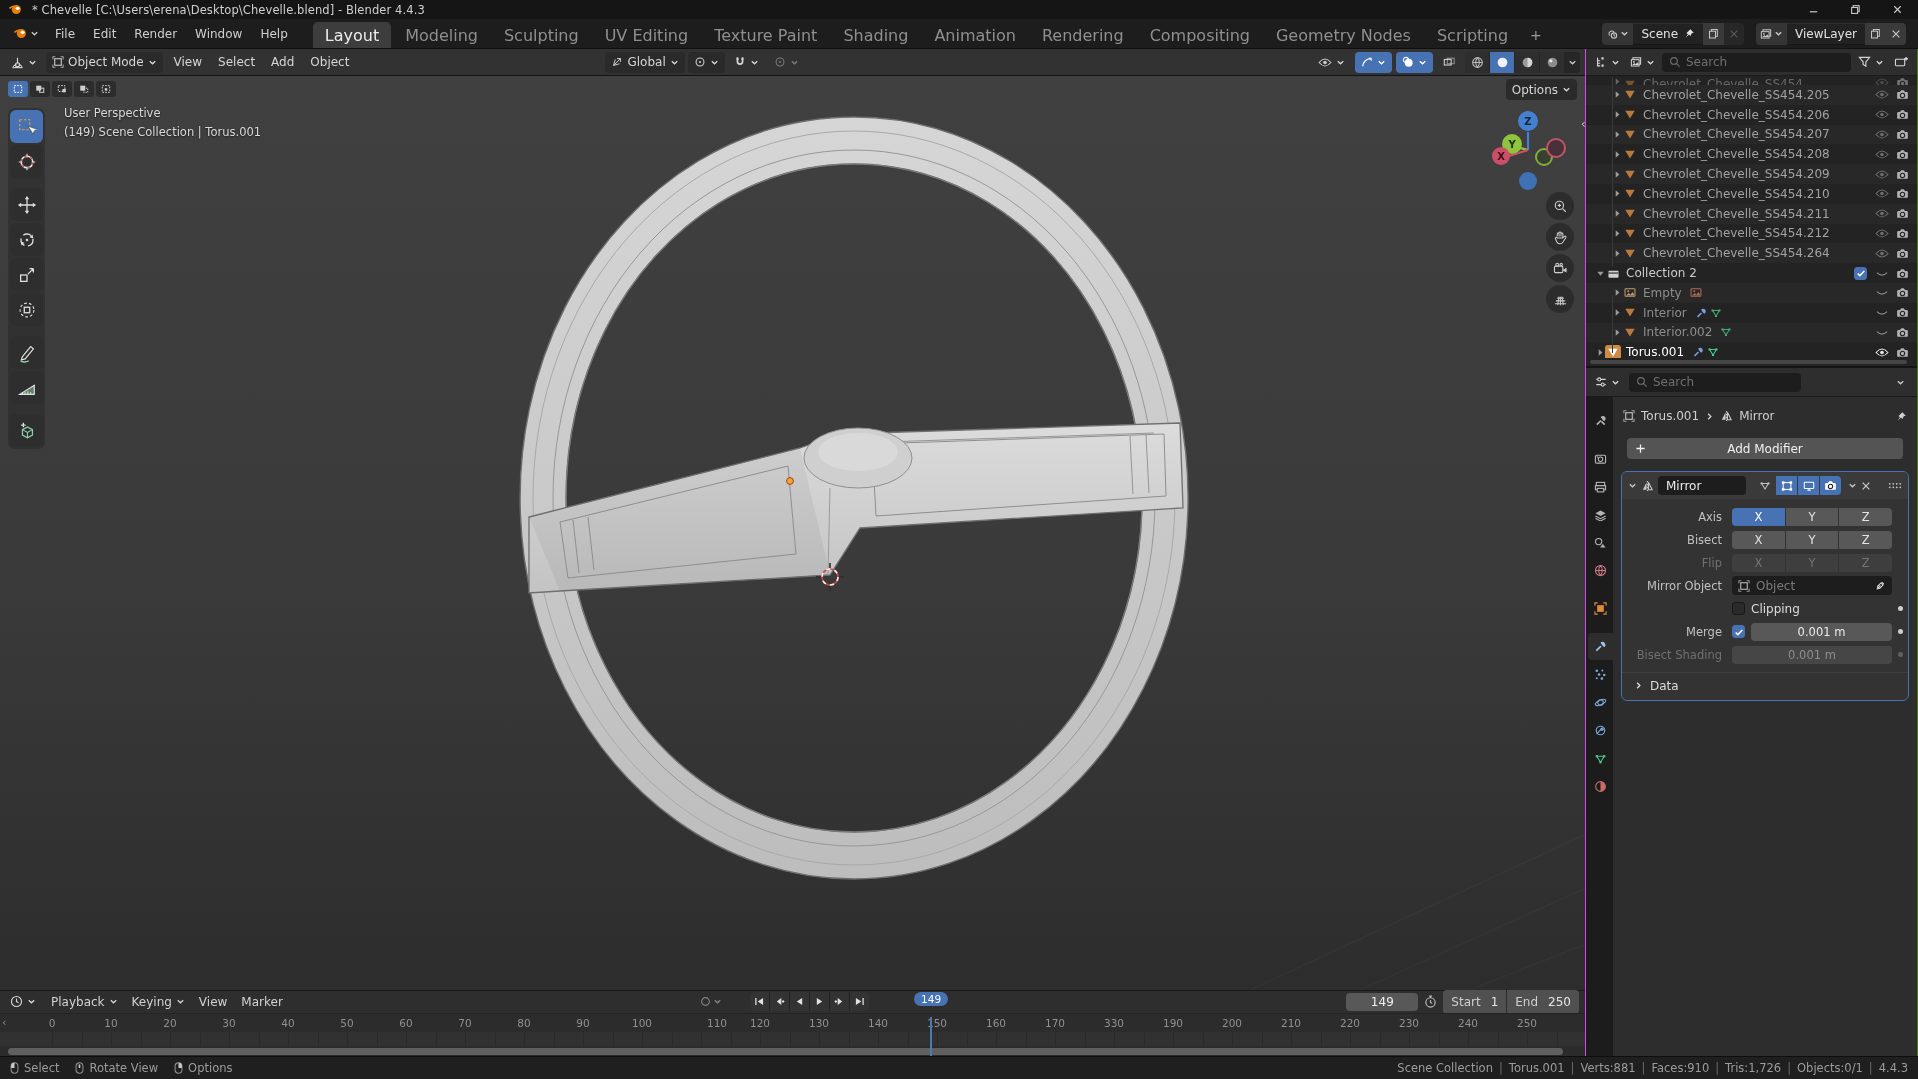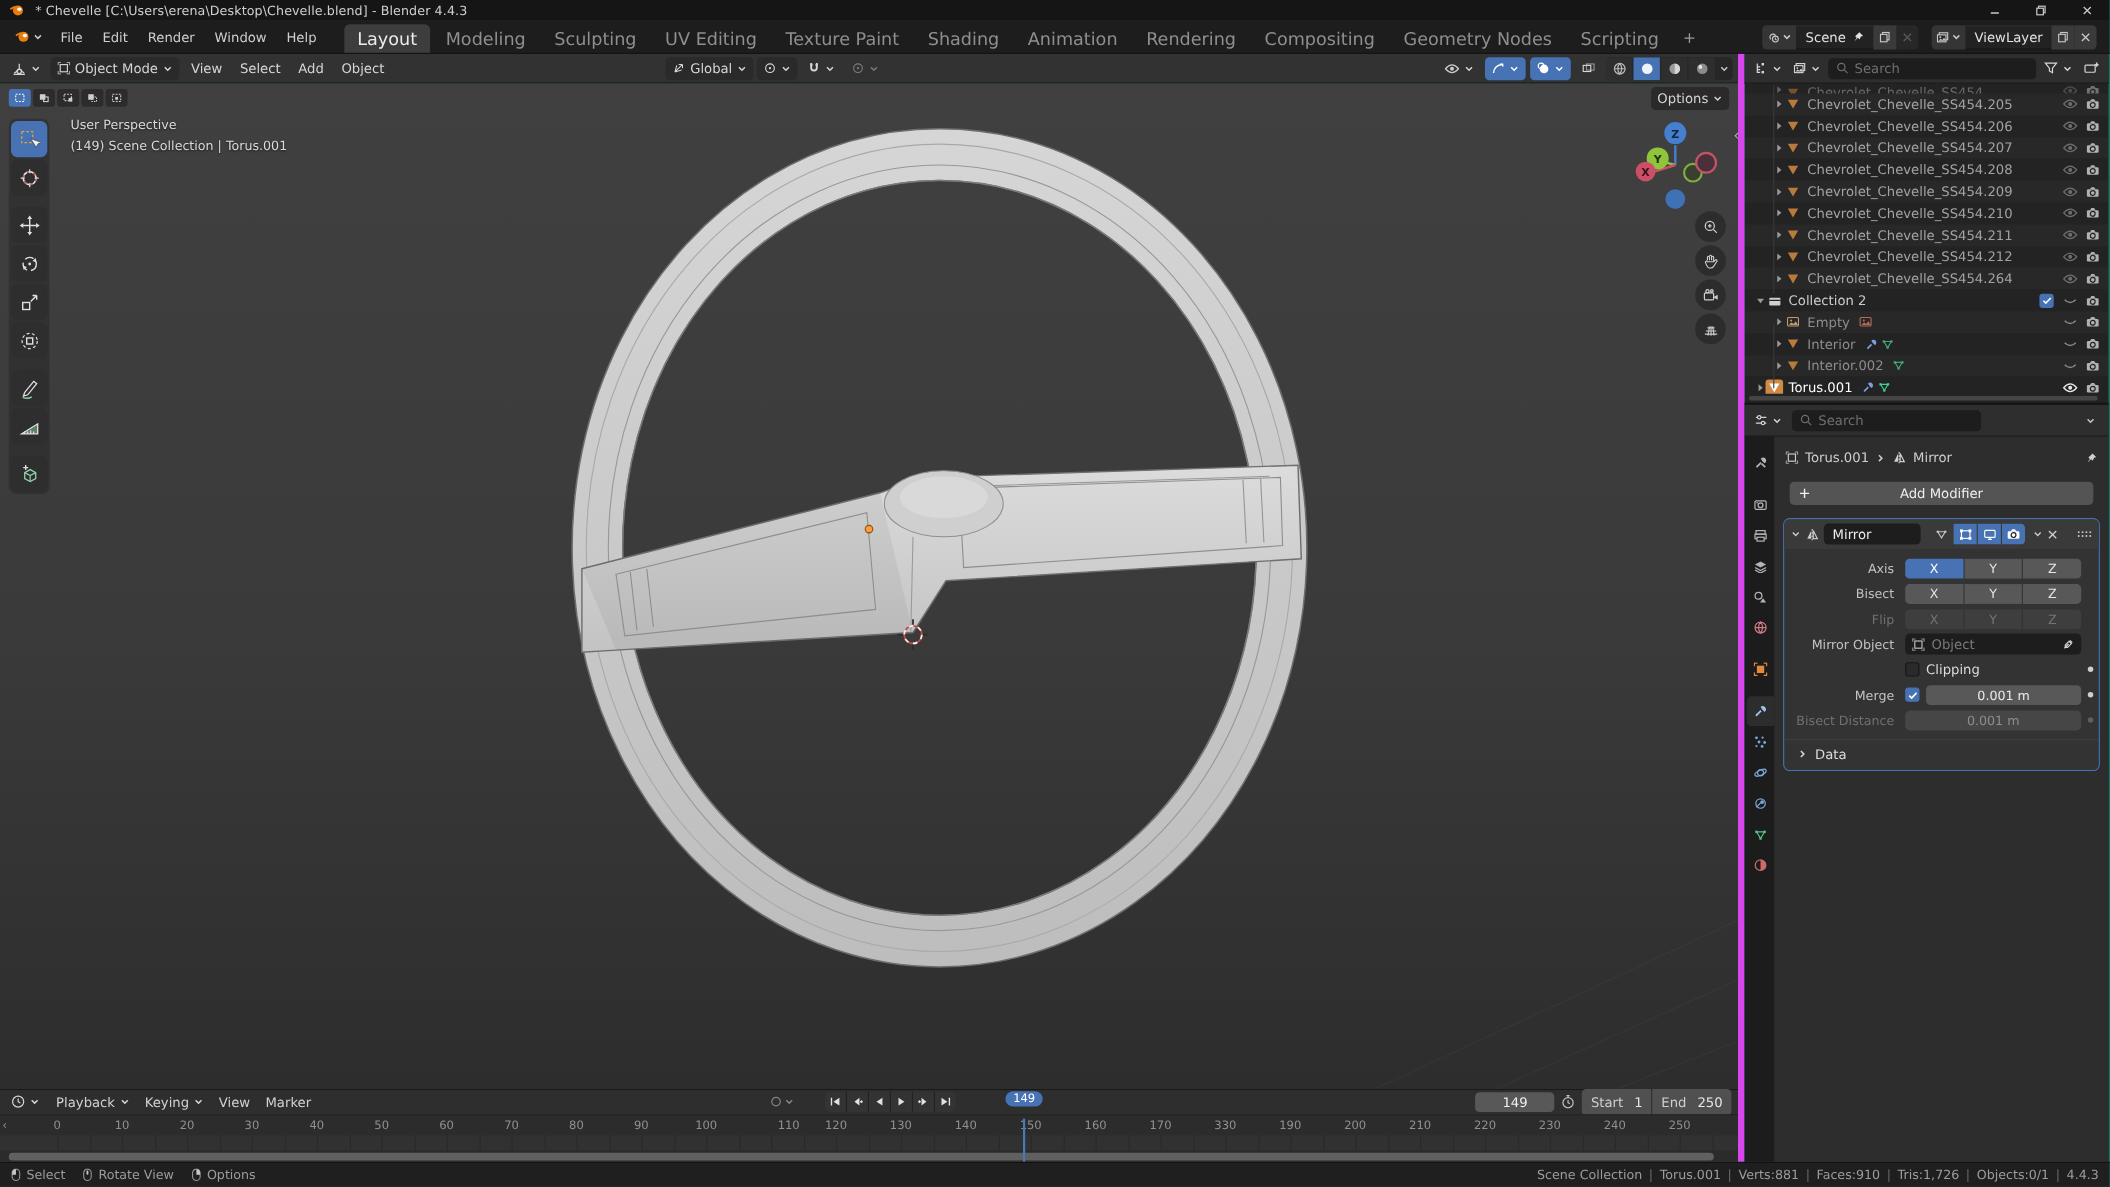--- a/index.html
+++ b/index.html
@@ -1,17 +1,17 @@
 <!DOCTYPE html>
 <html><head>
 <meta charset="utf-8">
 <style>
   html,body{margin:0;padding:0;background:#000;}
   *{box-sizing:border-box;user-select:none;}
-  .app{position:relative;width:1918px;height:1079px;background:#14b8a6;overflow:hidden;
+  .app{position:relative;width:1918px;height:1079px;background:#4d7c0f;overflow:hidden;
        font-family:"DejaVu Sans","Liberation Sans",sans-serif;font-size:12px;color:#c8c8c8;}
   svg{display:block;}
   .ic{display:inline-flex;align-items:center;justify-content:center;line-height:0;}
 
   
   .titlebar{height:19px;background:#151515;display:flex;align-items:center;padding-left:8px;color:#cfcfcf;font-size:11.5px;}
   .titlebar .ttl{margin-left:9px;letter-spacing:.1px;}
   .wincontrols{margin-left:auto;display:flex;height:100%;}
   .winbtn{width:42px;height:100%;display:flex;align-items:center;justify-content:center;color:#c8c8c8;}
 
@@ -25,21 +25,21 @@
   .tab.addtab{color:#9a9a9a;font-size:14px;padding:0 8px;}
   .topbar-right{margin-left:auto;display:flex;gap:12px;margin-right:6px;}
   .idwidget{display:flex;align-items:center;background:#1d1d1d;height:22px;}
   .idwidget .icbtn{background:#353535;border-radius:4px 0 0 4px;height:22px;display:flex;align-items:center;padding:0 4px;gap:2px;}
   .idwidget .idname{background:#222;height:22px;display:flex;align-items:center;padding:0 8px;color:#e2e2e2;gap:6px;border-top:1px solid #2e2e2e;border-bottom:1px solid #161616;}
   .idwidget .sq{background:#3a3a3a;height:22px;display:flex;align-items:center;padding:0 5px;}
   .idwidget .sq.last{border-radius:0 4px 4px 0;}
 
   
   .main{display:flex;height:1007px;}
-  .leftcol{width:1586px;display:flex;flex-direction:column;border-right:6px solid #d946ef;}
+  .leftcol{width:1586px;display:flex;flex-direction:column;border-right:1px solid #d946ef;}
   .viewport{height:941px;display:flex;flex-direction:column;position:relative;}
   .vheader{height:27px;background:#323232;border-bottom:1px solid #141414;display:flex;align-items:center;padding:0 5px;gap:3px;}
   .btn{background:#2a2a2a;border-radius:4px;display:inline-flex;align-items:center;gap:4px;padding:0 6px;height:21px;color:#d6d6d6;}
   .btn.flat{background:transparent;}
   .btn.blue{background:#4772b3;color:#fff;}
   .btn.dim{opacity:.45;}
   .vmenu{padding:0 8px;color:#d6d6d6;height:21px;display:flex;align-items:center;}
   .vh-right{margin-left:auto;display:flex;align-items:center;gap:4px;}
   .shadegroup{display:flex;gap:1px;background:#262626;border-radius:4px;overflow:hidden;align-items:center;}
   .shadebtn{width:24px;height:21px;display:flex;align-items:center;justify-content:center;background:#2e2e2e;}
@@ -1903,21 +1903,21 @@
                       <span class="ic">
                         <svg viewBox="0 0 12 12" width="10" height="10" fill="none" stroke="currentColor" stroke-width="1.2">
                           <path d="M2 6.5l2.6 2.6L10 3.5" stroke="#fff" stroke-width="1.8"></path>
                         </svg>
                       </span>
                     </span>
                   <span class="pfield">0.001 m</span>
                   <span class="adot"></span>
                 </div>
                 <div class="prow">
-                  <span class="plabel dis">Bisect Distance</span>
+                  <span class="plabel dis">Bisect Shading</span>
                   <span class="pfield dis">0.001 m</span>
                   <span class="adot dim"></span>
                 </div>
                 <div class="datarow">
                   <span class="ic">
                       <svg viewBox="0 0 10 10" width="9" height="9" fill="none" stroke="currentColor" stroke-width="1.2">
                         <path d="M3.5 2l3 3-3 3" stroke-width="1.5"></path>
                       </svg>
                     </span>
                   <span>Data</span>

